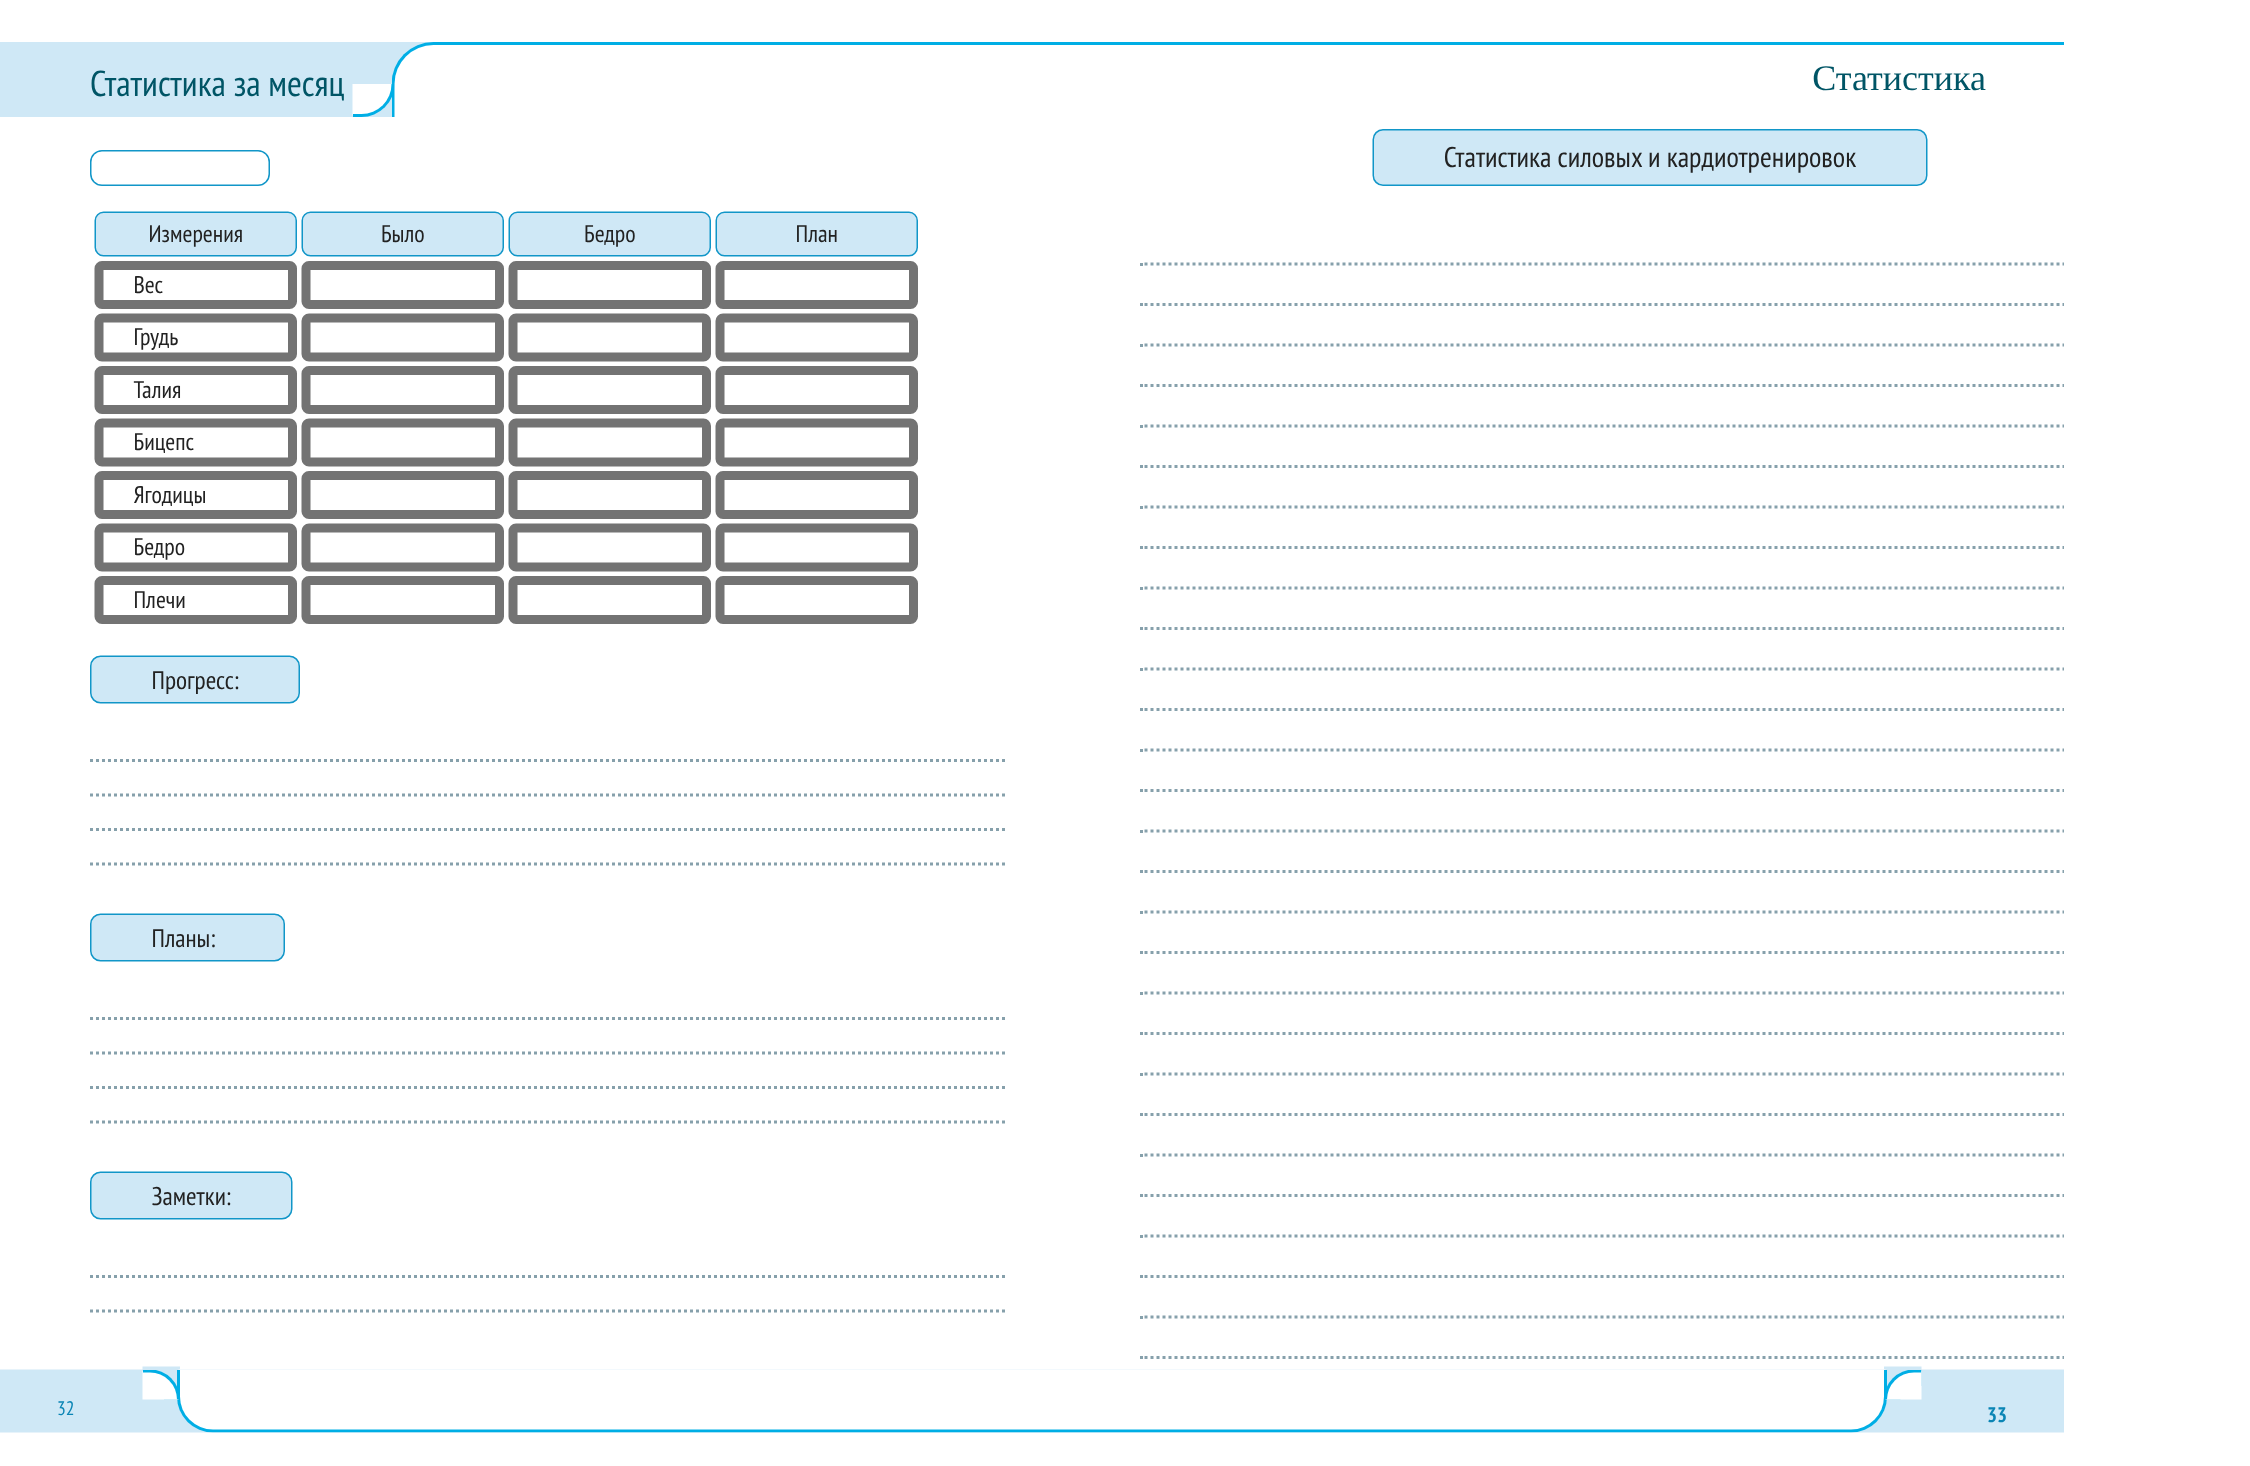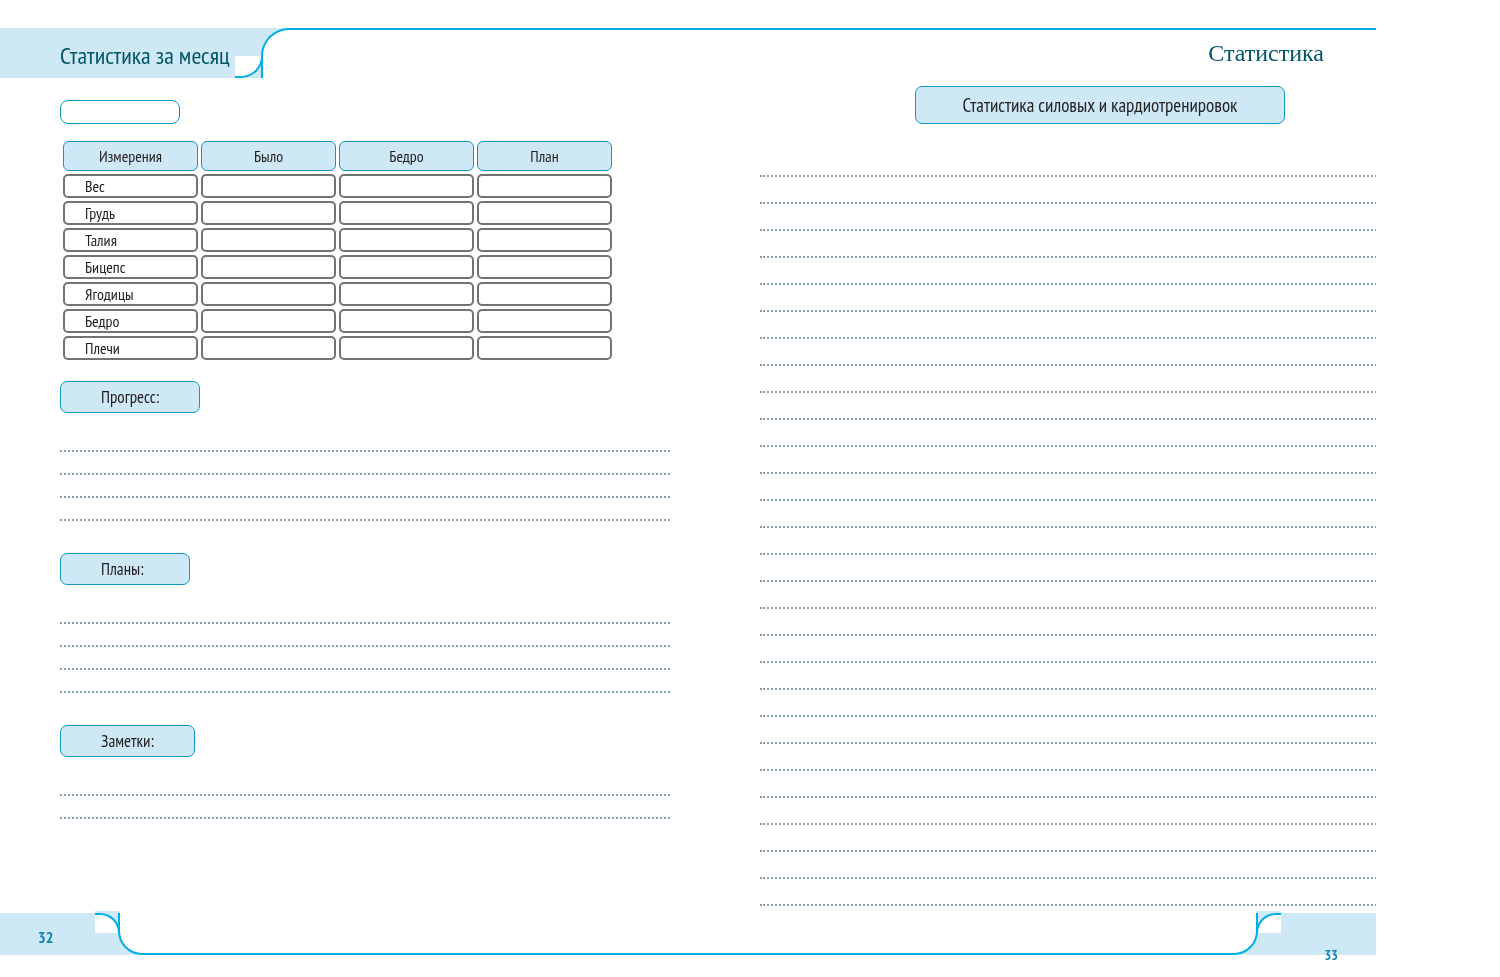--- a/index.html
+++ b/index.html
@@ -53,39 +53,39 @@
     background:#fff; border-top-right-radius:22px;
     border-right:2px solid #00aee5; border-top:2px solid #00aee5;
   }
   .bot-right-shoulder {
     position:absolute; bottom:44px; right:95px; width:25px; height:20px; z-index:3;
     background:#fff; border-top-left-radius:22px;
     border-left:2px solid #00aee5; border-top:2px solid #00aee5;
   }
   .bot-mask-l { position:absolute; bottom:54px; left:95px; width:25px; height:12px; background:#cfe8f6; z-index:2; }
   .bot-mask-r { position:absolute; bottom:54px; right:95px; width:25px; height:12px; background:#cfe8f6; z-index:2; }
-  .page-num-left  { position:absolute; bottom:30px; left:38px;  z-index:4; color:#0a85b5; font-weight:700; font-size:16px; }
-  .page-num-right { position:absolute; bottom:13px; right:38px; z-index:4; color:#0a85b5; font-weight:700; font-size:14px; }
+  .page-num-left  { position:absolute; bottom:30px; left:38px;  z-index:4; color:#0a85b5; font-weight:400; font-size:13px; }
+  .page-num-right { position:absolute; bottom:25px; right:38px; z-index:4; color:#0a85b5; font-weight:700; font-size:14px; }
 
   
   .left-col  { position:absolute; top:100px; left:60px;  width:610px; }
   .right-col { position:absolute; top:86px;  left:760px; width:680px; }
 
   .h-row { display:flex; align-items:center; gap:12px; margin-bottom:14px; }
   .h-text { font-size:22px; color:#111; font-stretch:condensed; }
   .month-box { width:120px; height:24px; border:1px solid #1196c8; border-radius:8px; background:#fff; }
 
   table.meas { width:555px; border-collapse:separate; border-spacing:3px 3px; margin-bottom:18px; }
   table.meas th {
     background:#cfe8f6; border:1px solid #1196c8; border-radius:6px;
     font-weight:400; font-size:16px; color:#222; padding:4px 0; width:25%;
     font-stretch: condensed;
   }
   table.meas td {
-    border:2px solid #737373; border-radius:5px; height:24px;
+    border:6px solid #737373; border-radius:5px; height:24px;
     font-size:16px; padding:0 0 0 20px; color:#222;
     font-stretch: condensed;
   }
   table.meas td.num { padding:0; }
 
   .pill {
     display:inline-block; min-width:130px; padding:4px 40px;
     background:#cfe8f6; border:1px solid #1196c8; border-radius:7px;
     font-size:17px; color:#222; margin-bottom:10px;
     font-stretch: condensed;

